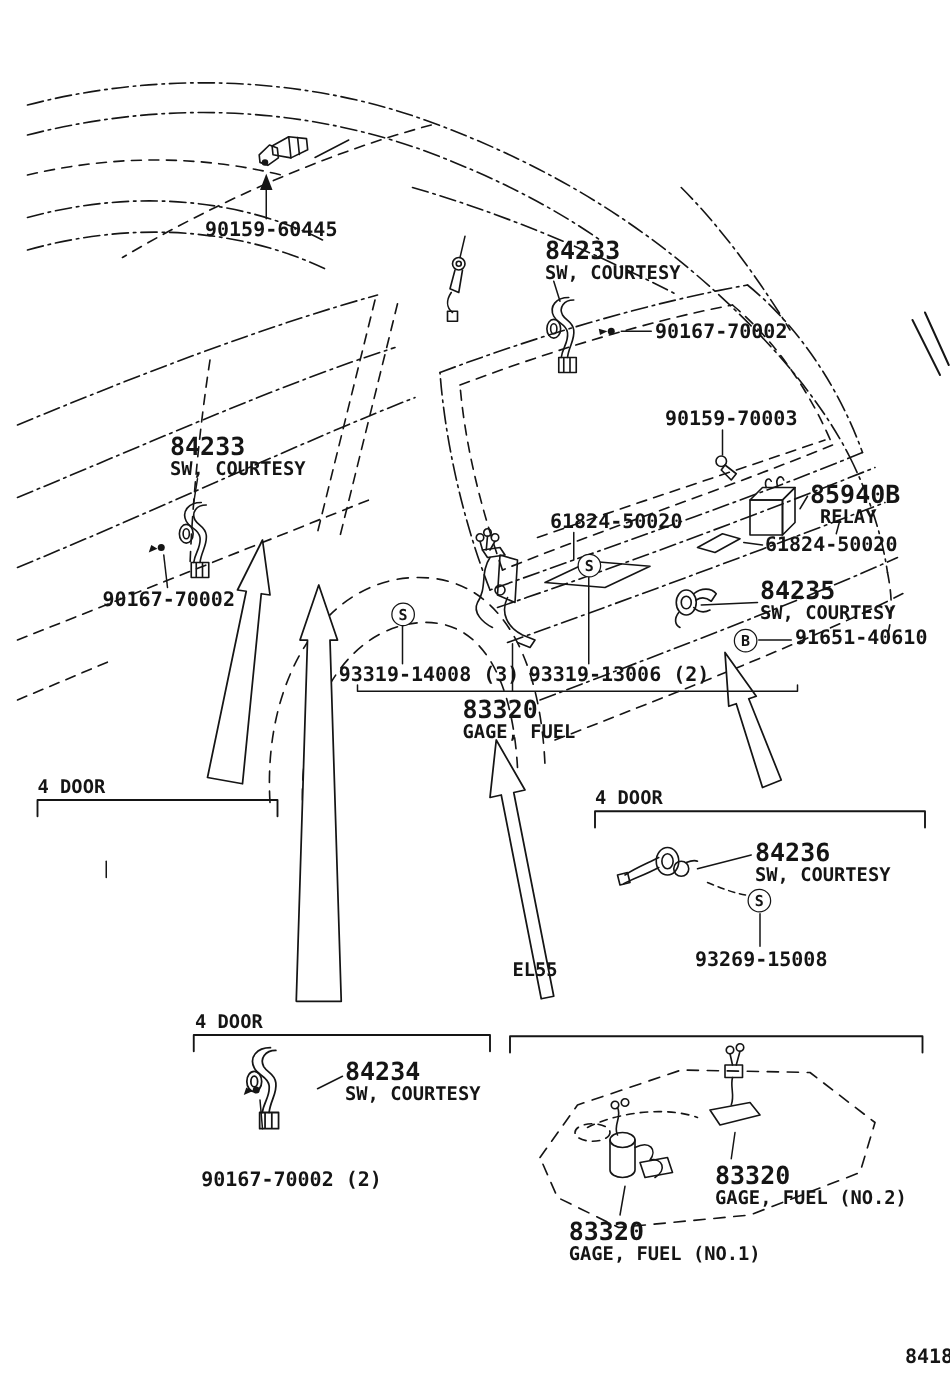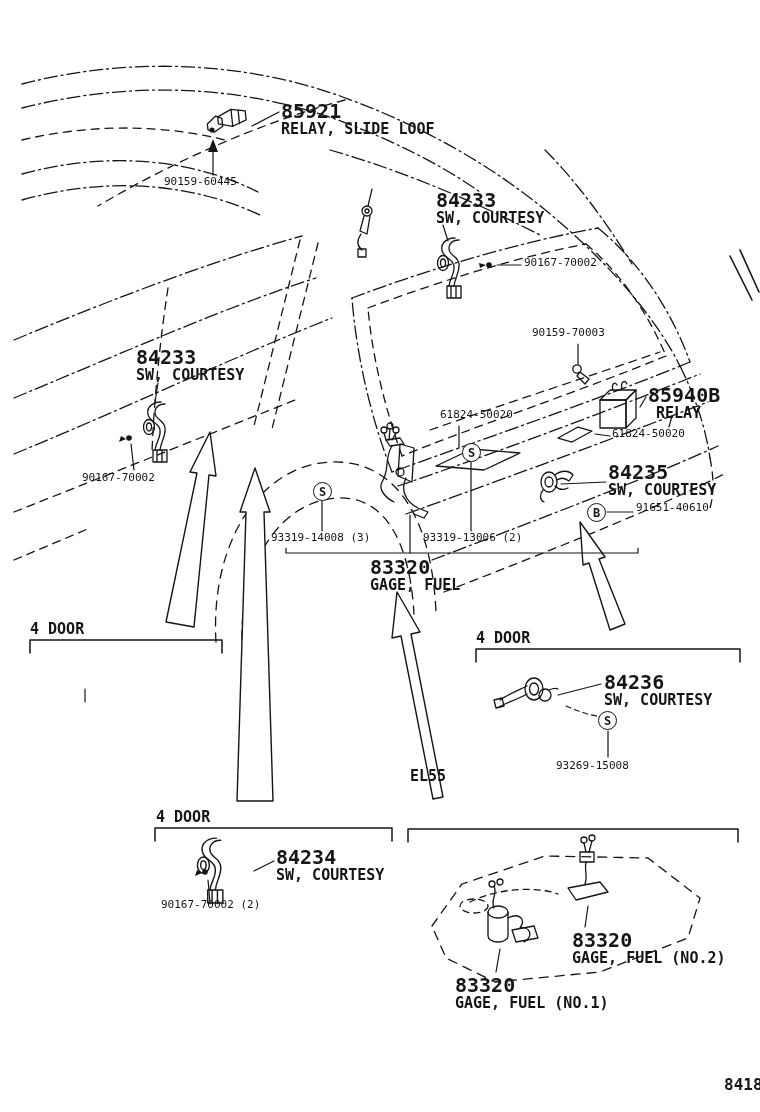--- a/index.html
+++ b/index.html
@@ -5,21 +5,21 @@
   * { margin:0; padding:0; box-sizing:border-box; }
   html,body { background:#ffffff; }
   #stage {
     position:relative; width:760px; height:1112px; background:#ffffff;
     font-family:"DejaVu Sans Mono", monospace; color:#151515; overflow:hidden;
   }
   svg.art { position:absolute; left:0; top:0; }
   .co  { position:absolute; white-space:nowrap; line-height:1.02; }
   .pn  { font-size:20px; font-weight:bold; }
   .pd  { font-size:15px; font-weight:bold; margin-top:1px; }
-  .ps  { font-size:11px; font-weight:normal; }
+  .ps  { font-size:16px; font-weight:bold; }
   .sec { position:absolute; font-size:15px; font-weight:bold; white-space:nowrap;text-align:right; }
   .circ{
     position:absolute; width:19px; height:19px; border:1.7px solid #151515;
     border-radius:50%; font-size:12px; font-weight:bold; background:#fff;
     display:flex; align-items:center; justify-content:center; line-height:1;
   }
   .page{ position:absolute; font-size:16px; font-weight:bold; }
 </style>
 </head>
 <body>
@@ -240,24 +240,20 @@
     <g transform="translate(566,842)">
       <circle cx="18" cy="-2" r="3"></circle>
         <circle cx="26" cy="-4" r="3"></circle>
       <path d="M18,1 L20,10 M26,-1 L23,10"></path>
       <rect x="14" y="10" width="14" height="10"></rect>
       <path d="M20,20 C18,28 22,34 19,42"></path>
       <path d="M2,46 L34,40 L42,50 L10,58 Z"></path>
     </g>
   </svg>
 
-  <div class="co" style="left:281px;top:101px">
-    <div class="pn">85921</div>
-    <div class="pd">RELAY, SLIDE LOOF</div>
-  </div>
   <div class="co" style="left:164px;top:176px">
     <div class="ps">90159-60445</div>
   </div>
   <div class="co" style="left:436px;top:190px">
     <div class="pn">84233</div>
     <div class="pd">SW, COURTESY</div>
   </div>
   <div class="co" style="left:524px;top:257px">
     <div class="ps">90167-70002</div>
   </div>
@@ -302,21 +298,21 @@
     <div class="pn">84236</div>
     <div class="pd">SW, COURTESY</div>
   </div>
   <div class="co" style="left:556px;top:760px">
     <div class="ps">93269-15008</div>
   </div>
   <div class="co" style="left:276px;top:847px">
     <div class="pn">84234</div>
     <div class="pd">SW, COURTESY</div>
   </div>
-  <div class="co" style="left:161px;top:899px">
+  <div class="co" style="left:161px;top:936px">
     <div class="ps">90167-70002 (2)</div>
   </div>
   <div class="co" style="left:572px;top:930px">
     <div class="pn">83320</div>
     <div class="pd">GAGE, FUEL (NO.2)</div>
   </div>
   <div class="co" style="left:455px;top:975px">
     <div class="pn">83320</div>
     <div class="pd">GAGE, FUEL (NO.1)</div>
   </div>

